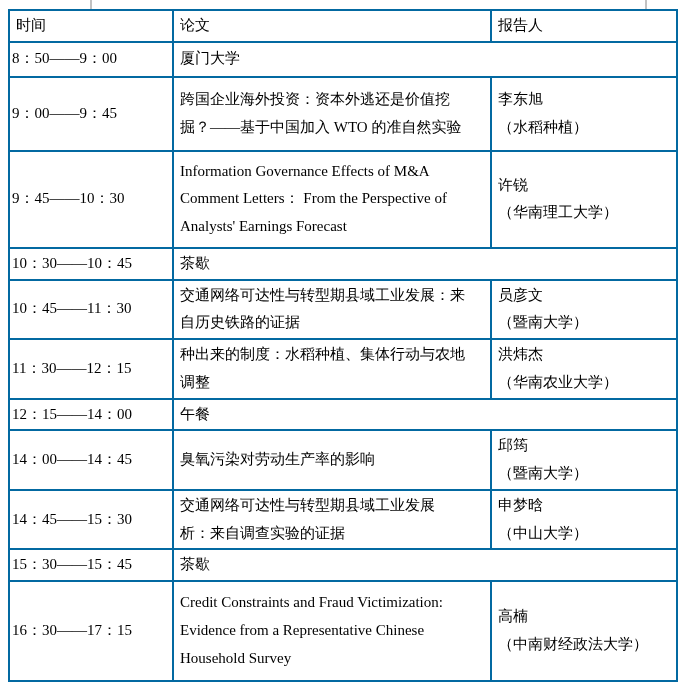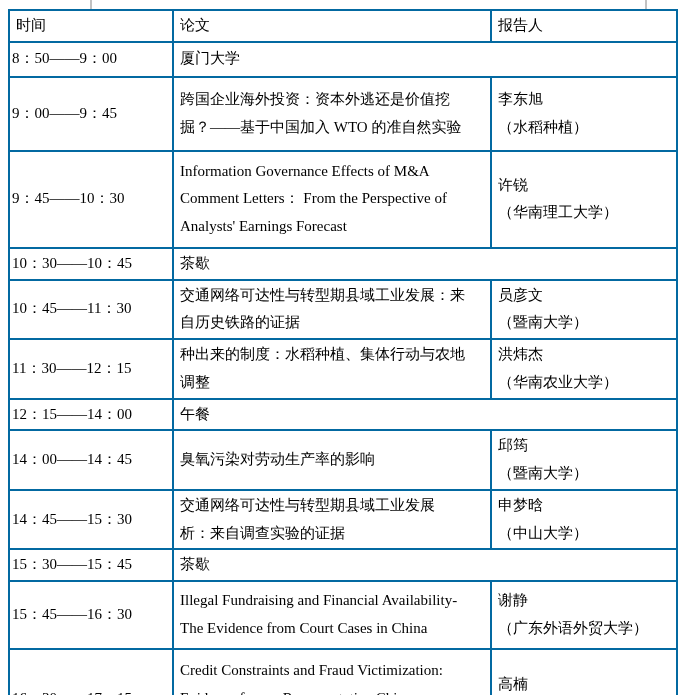--- a/index.html
+++ b/index.html
@@ -157,29 +157,20 @@
           <div class="pres-name">申梦晗</div>
           <div class="pres-affil">（中山大学）</div>
         </td>
       </tr>
 
       <tr style="height:27px;margin-top:8px;">
         <td class="time">15：30——15：45</td>
         <td class="session" colspan="2">茶歇</td>
       </tr>
 
-      <tr style="height:68px;">
-        <td class="time">15：45——16：30</td>
-        <td class="paper">Illegal Fundraising and Financial Availability-
-The Evidence from Court Cases in China</td>
-        <td class="presenter">
-          <div class="pres-name">谢静</div>
-          <div class="pres-affil">（广东外语外贸大学）</div>
-        </td>
-      </tr>
 
       <tr style="height:100px;">
         <td class="time">16：30——17：15</td>
         <td class="paper">Credit Constraints and Fraud Victimization:
 Evidence from a Representative Chinese
 Household Survey</td>
         <td class="presenter">
           <div class="pres-name">高楠</div>
           <div class="pres-affil">（中南财经政法大学）</div>
         </td>

